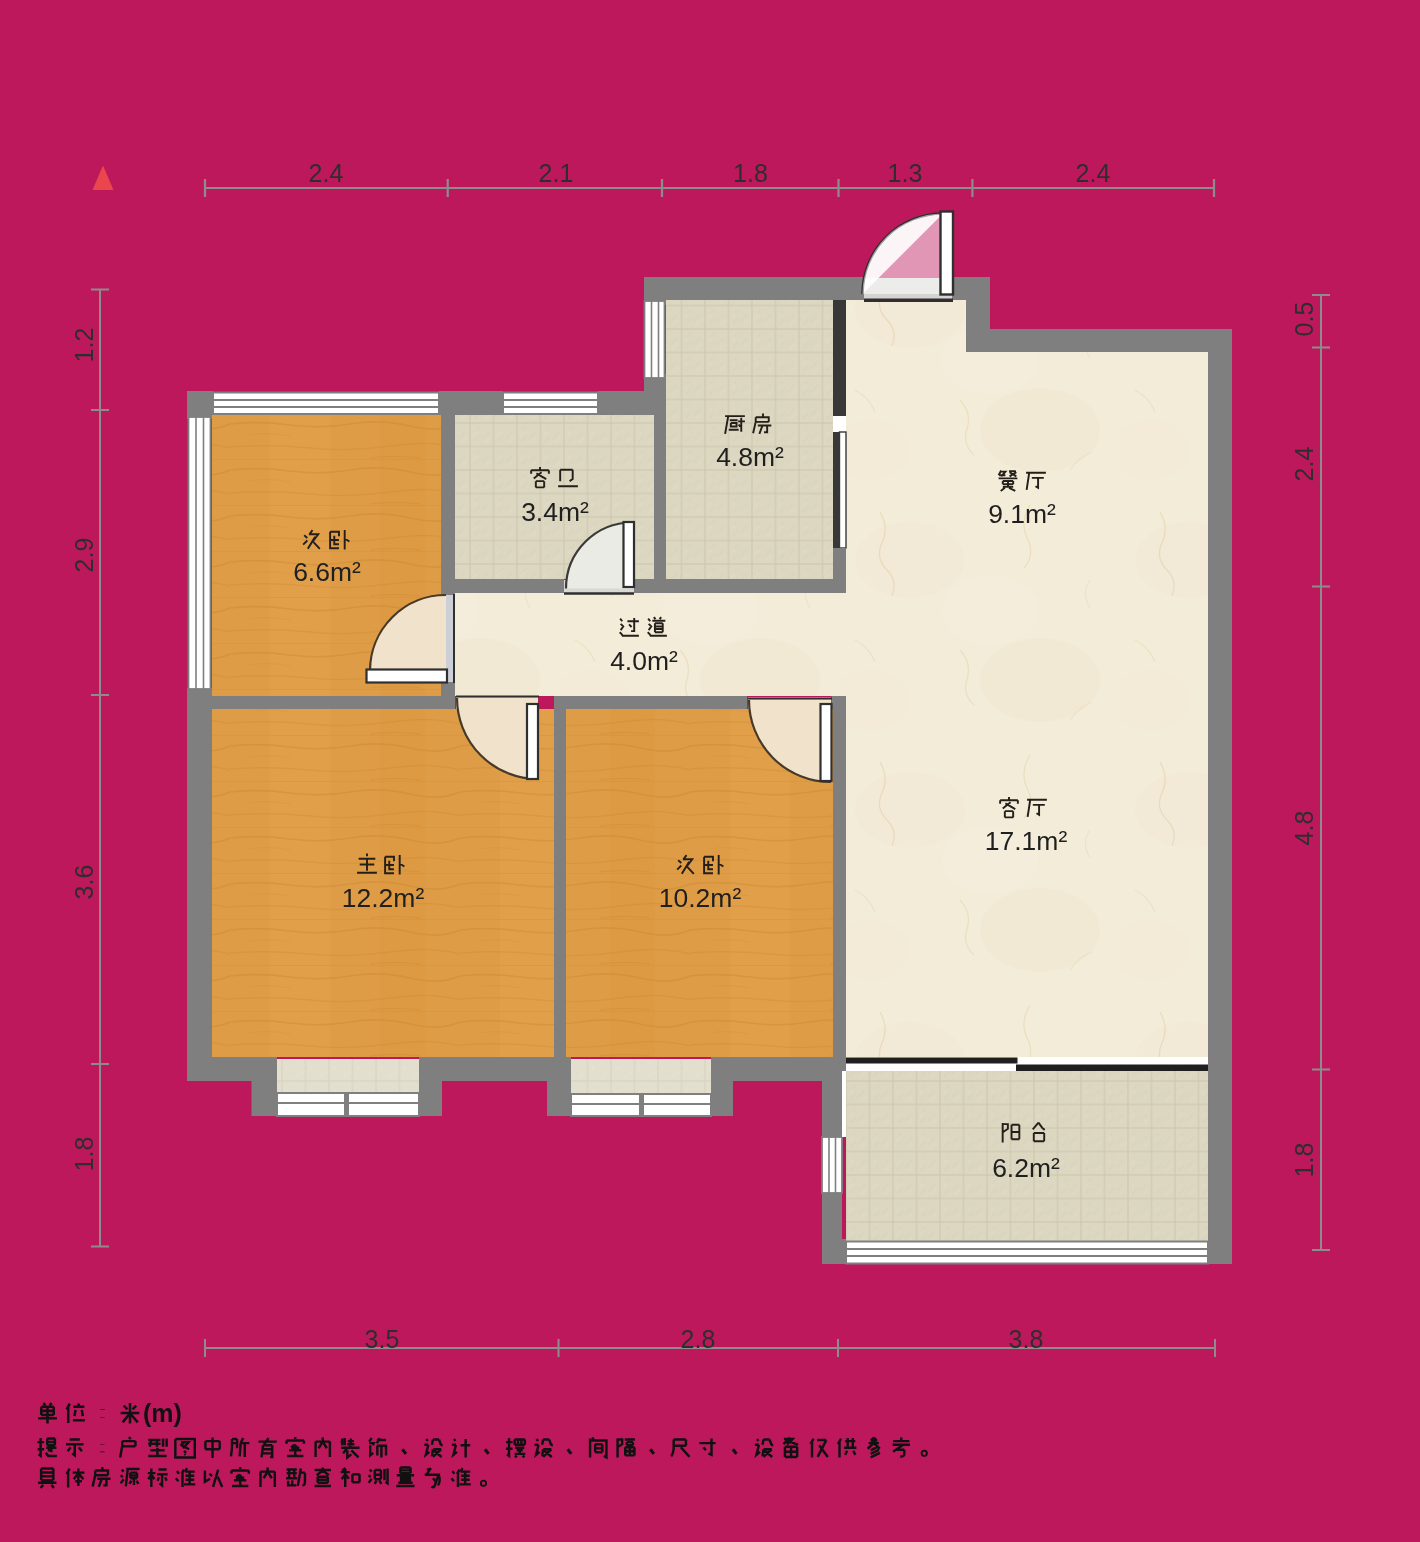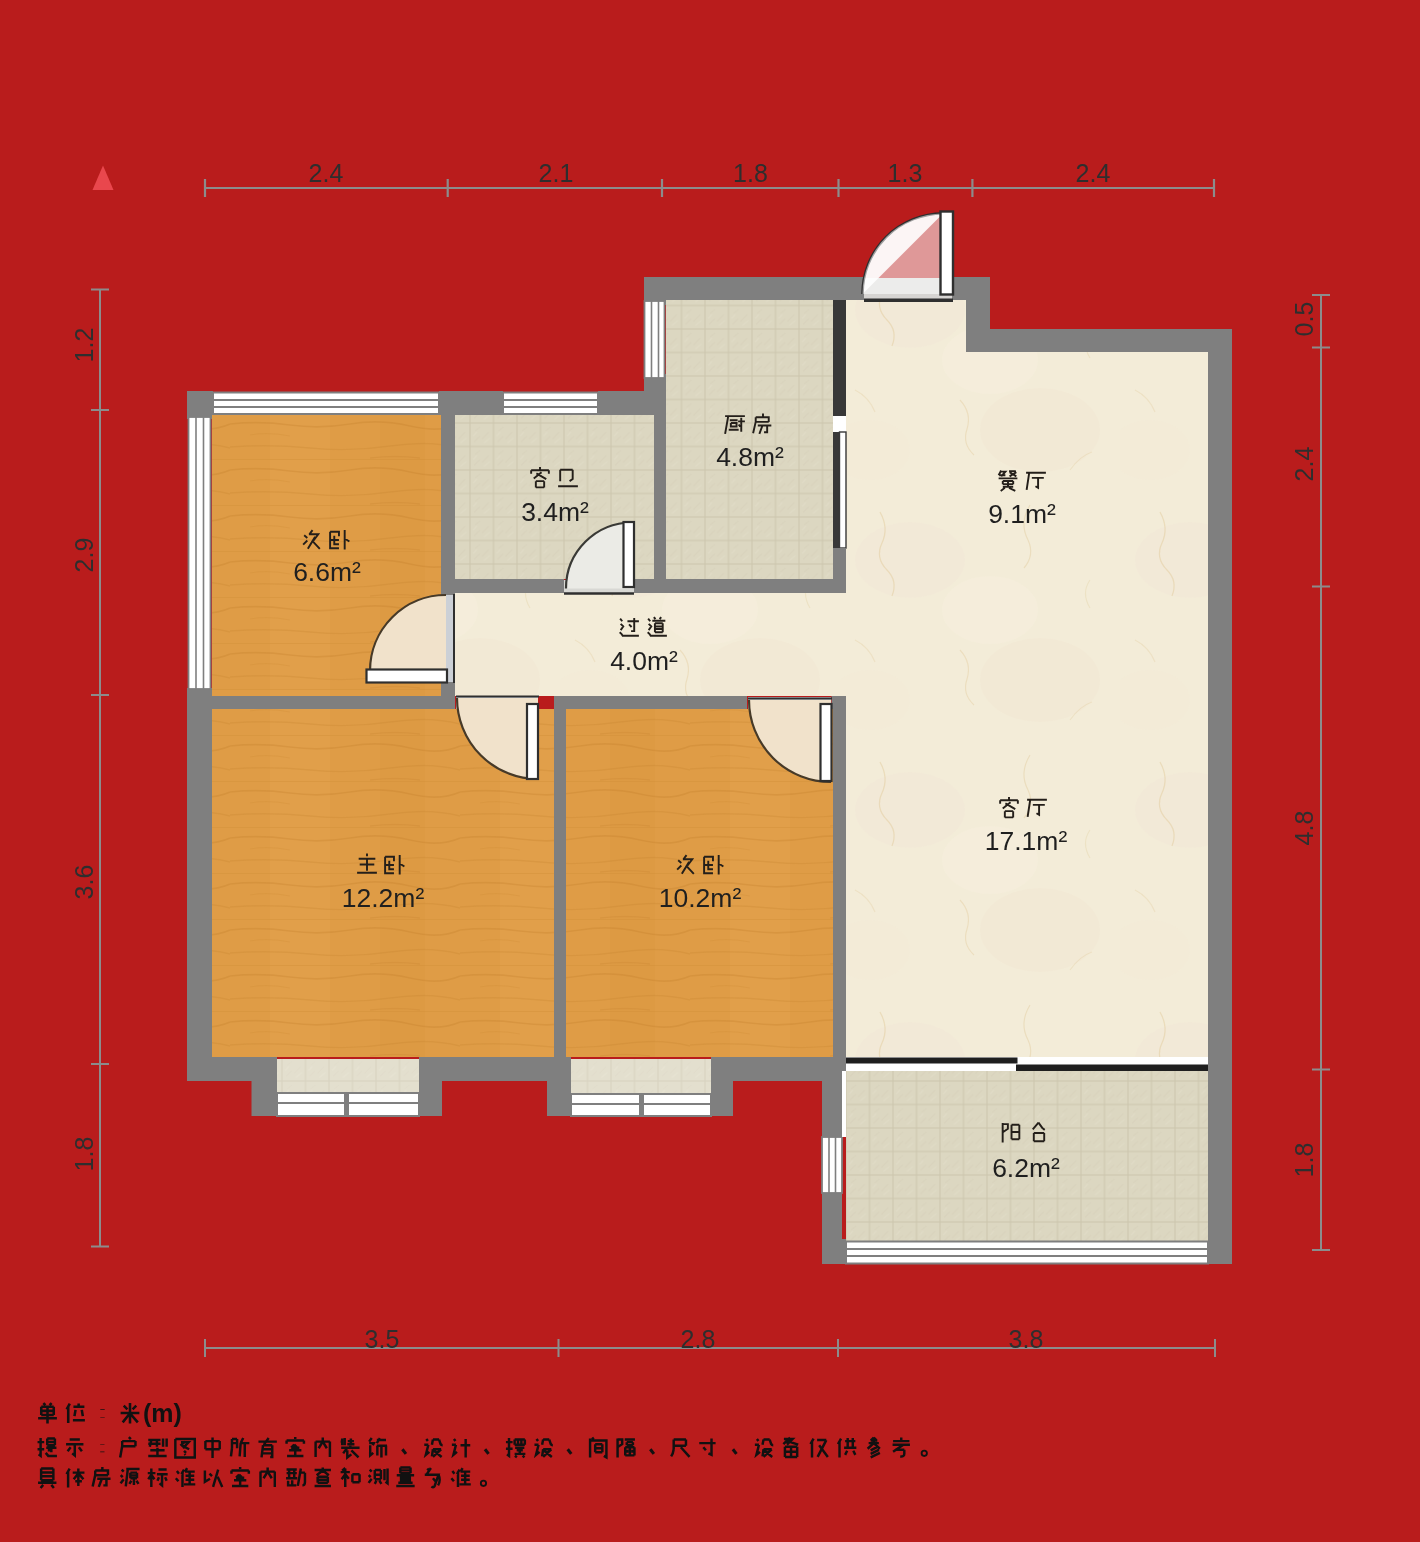--- a/index.html
+++ b/index.html
@@ -1,16 +1,16 @@
 <!DOCTYPE html>
 <html><head>
 <meta charset="utf-8">
 <style>
 html,body{margin:0;padding:0;background:#fff;}
-#page{position:relative;width:1420px;height:1542px;background:#b91c1c;overflow:hidden;
+#page{position:relative;width:1420px;height:1542px;background:#be185d;overflow:hidden;
 font-family:"Liberation Sans", sans-serif;}
 svg{position:absolute;top:0;left:0;}
 text{font-family:"Liberation Sans", sans-serif;}
 </style>
 </head>
 <body>
 <div id="page">
 <svg width="1420" height="1542" viewBox="0 0 1420 1542">
 <defs>
 <pattern id="wood" width="230" height="46" patternUnits="userSpaceOnUse">

